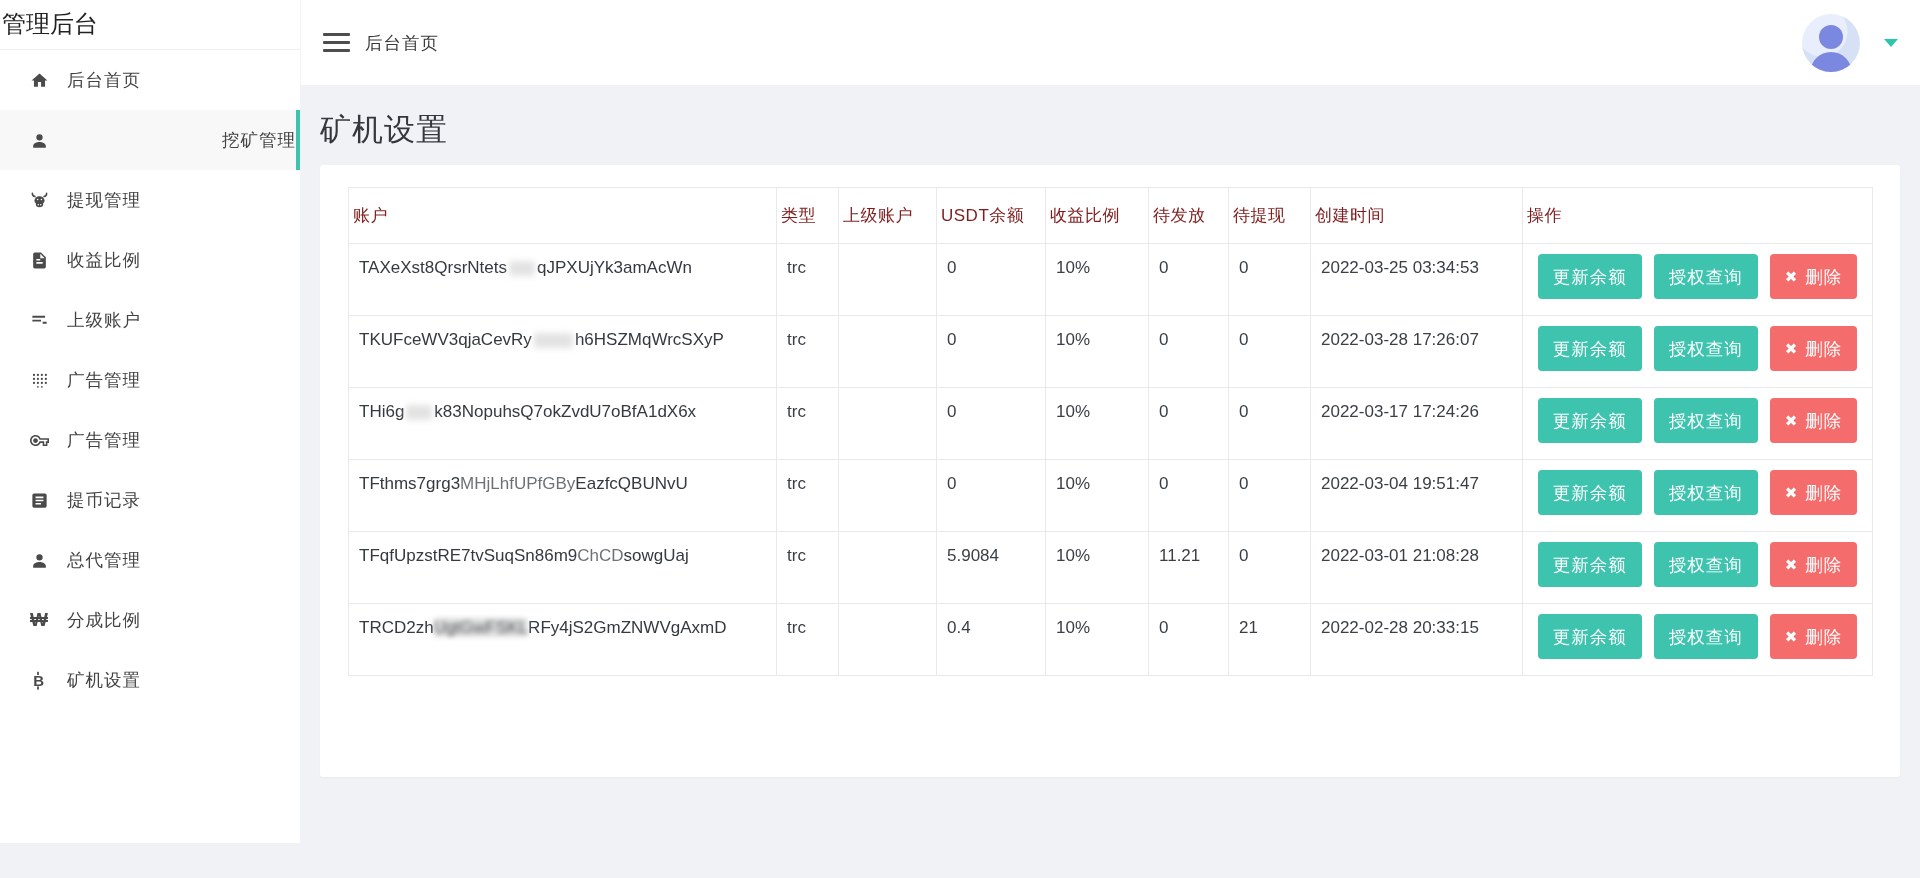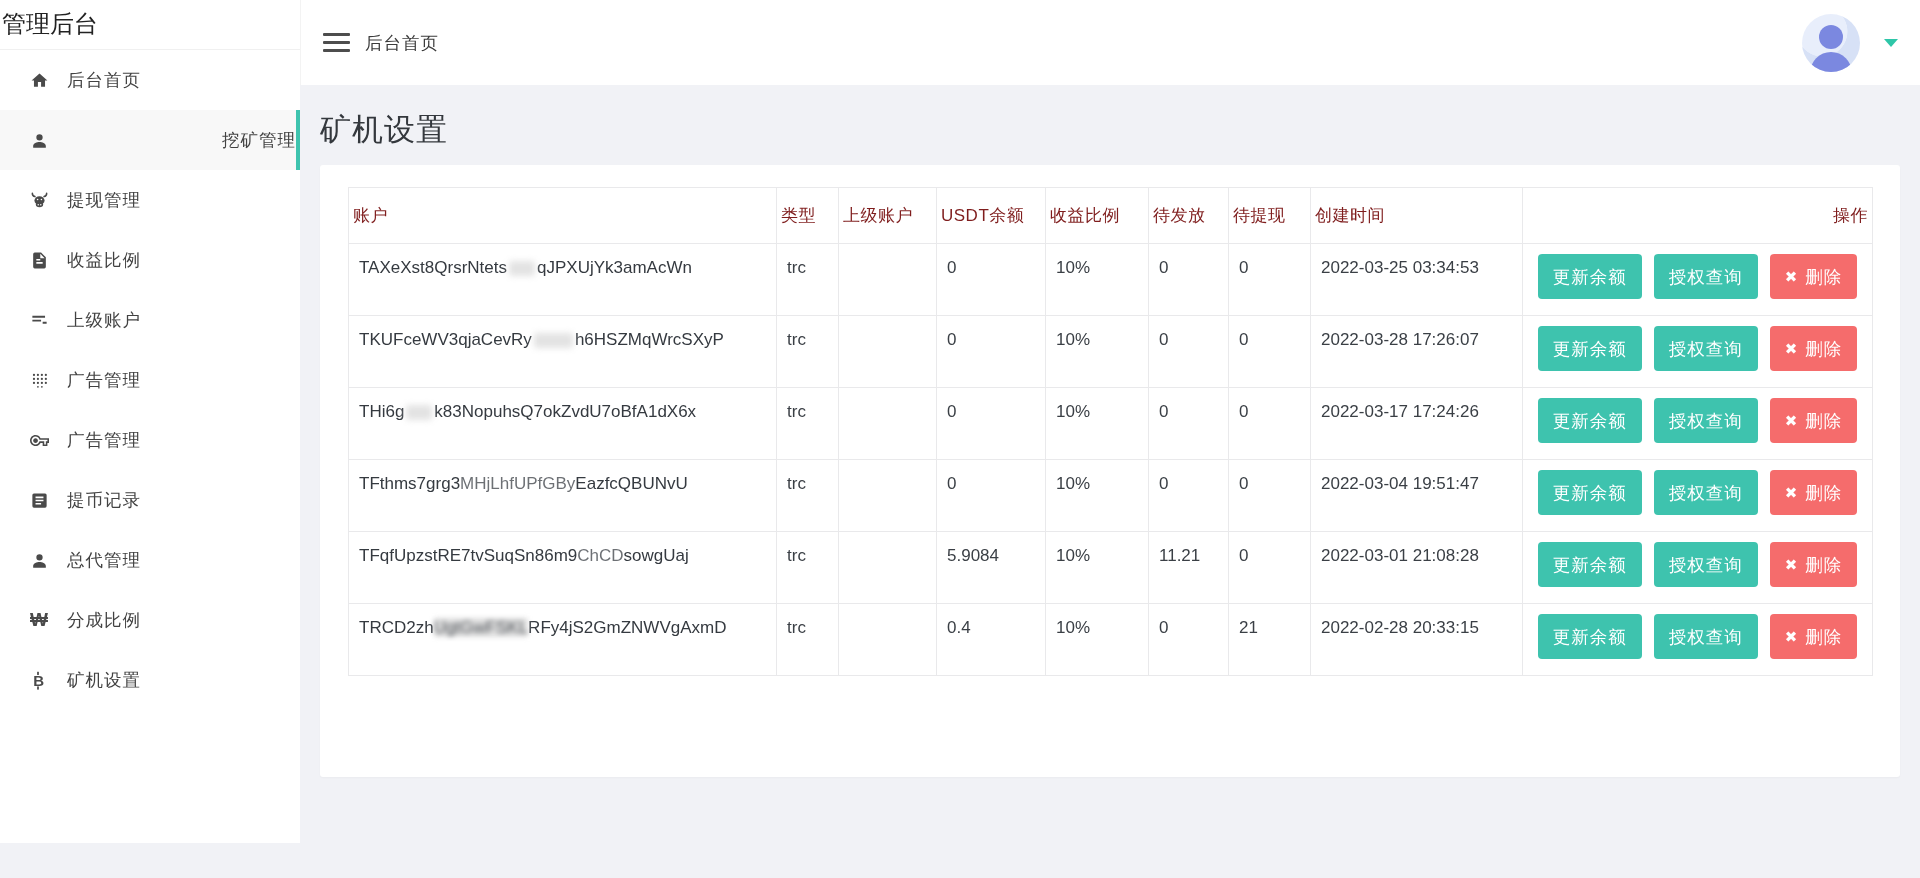--- a/index.html
+++ b/index.html
@@ -48,21 +48,21 @@
   
   .content { position:absolute; left:300px; top:85px; right:0; bottom:0; background:#f1f2f6; }
   .page-title { margin:24px 0 0 20px; font-size:31px; font-weight:500; color:#34383d; letter-spacing:1px; }
   .card {
     margin:14px 20px 0 20px; width:1580px; height:612px; background:#fff;
     border-radius:3px; padding:22px 28px; box-shadow:0 1px 2px rgba(0,0,0,0.03);
   }
   table { border-collapse:collapse; table-layout:fixed; width:1524px; }
   th, td { border:1px solid #e9e9eb; font-size:17px; }
   th { height:56px; text-align:left; padding:0 4px; color:#7f1d1d; font-weight:normal; letter-spacing:0.5px; }
-  th.center { text-align:right; }
+  th.center { text-align:left; }
   td { height:72px; vertical-align:top; padding:14px 10px 0 10px; color:#3a3f45; }
   td.actions { padding-top:10px;margin-left:29px; }
   .btn-row { display:flex; gap:12px; justify-content:center; }
   .btn {
     height:45px; padding:0 15px; border:none; border-radius:4px; color:#fff;
     font-size:17.5px; letter-spacing:1px; cursor:pointer; display:inline-flex; align-items:center;
     font-family:inherit; white-space:nowrap;
   }
   .btn.teal { background:#3ec3ae; }
   .btn.red  { background:#f56c6c; }

